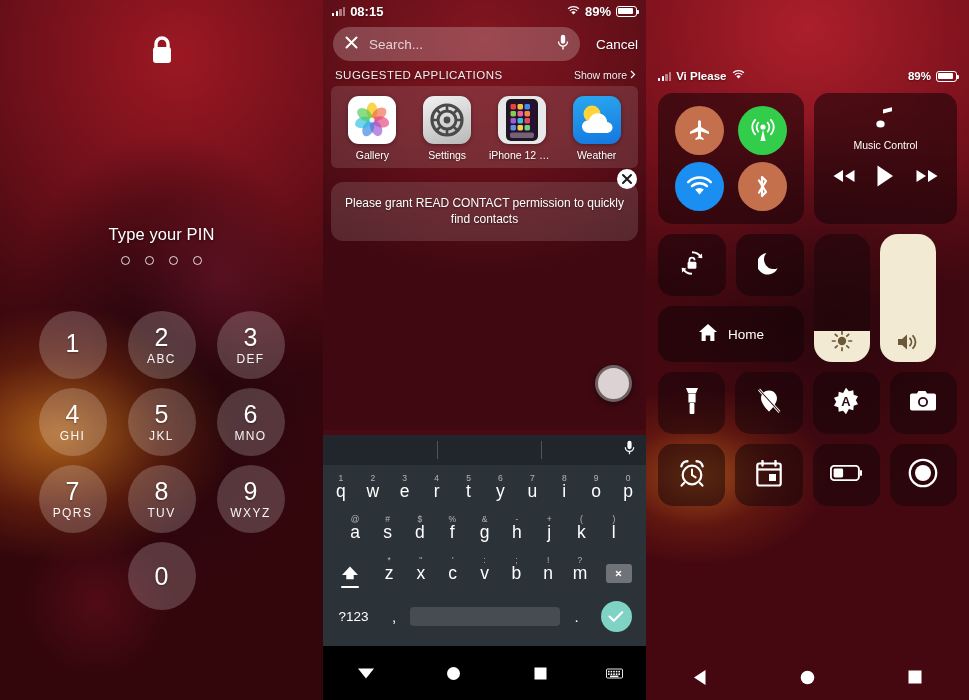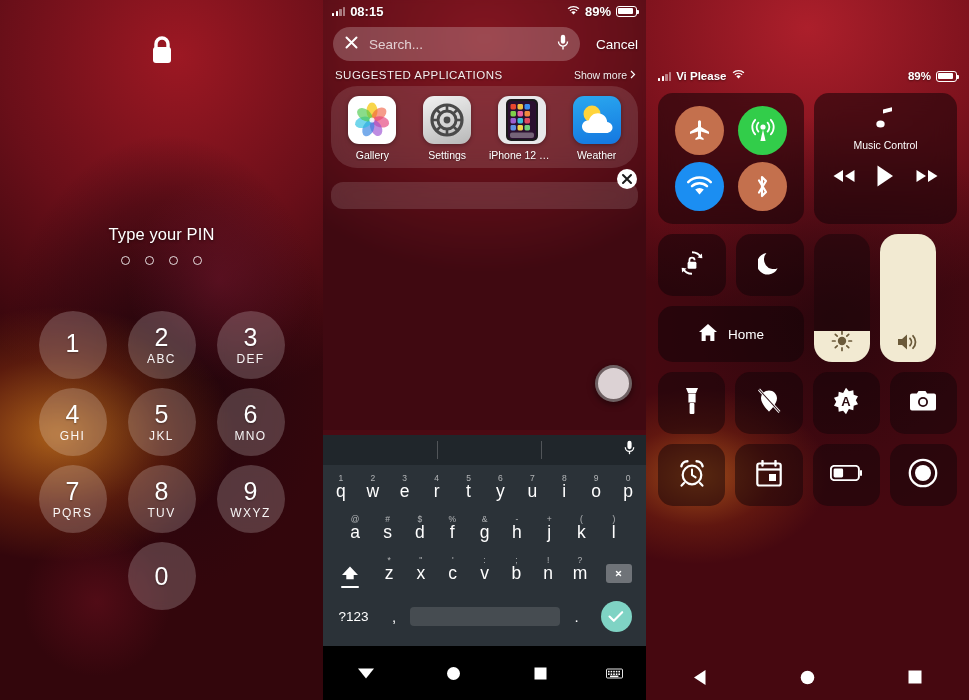--- a/index.html
+++ b/index.html
@@ -91,21 +91,21 @@
   .cancel { color:#fff; font-size:13.5px; text-shadow:0 1px 2px rgba(0,0,0,.4); }
 
   .sect-head {
     position:relative; display:flex; align-items:center;
     padding:2px 10px 5px 12px; color:rgba(255,255,255,0.92); font-size:11.5px; letter-spacing:0.45px;
     text-shadow:0 1px 2px rgba(0,0,0,.45);
   }
   .showmore { margin-left:auto; display:flex; align-items:center; gap:3px; font-size:10.5px; letter-spacing:0; }
 
   .appcard {
-    position:relative; margin:0 8px; border-radius:26px;
+    position:relative; margin:0 8px; border-radius:6px;
     background:rgba(255,255,255,0.12); backdrop-filter:blur(10px);
     display:flex; justify-content:space-around; padding:10px 4px 7px;
   }
   .app { width:68px; display:flex; flex-direction:column; align-items:center; gap:5px; }
   .app-ico { width:48px; height:48px; border-radius:11px; overflow:hidden; box-shadow:0 1px 4px rgba(0,0,0,0.35); }
   .app-lbl { color:#fff; font-size:10.5px; max-width:66px; white-space:nowrap; overflow:hidden; text-overflow:ellipsis; text-align:center; text-shadow:0 1px 2px rgba(0,0,0,.5); }
 
   .permwrap { position:relative; margin:14px 8px 0; }
   .perm-close {
     position:absolute; right:1px; top:-13px; width:20px; height:20px; border-radius:50%;
@@ -388,20 +388,21 @@
       </div>
     </div>
 
     <div class="permwrap">
       <div class="perm-close">
         <svg width="12" height="12" viewBox="0 0 12 12">
             <path d="M2 2l8 8M10 2l-8 8" stroke="#1a1a1a" stroke-width="2" stroke-linecap="round"></path>
           </svg>
       </div>
       <div class="permcard">
+        <div class="perm-text">Please grant READ CONTACT permission to quickly find contacts</div>
       </div>
     </div>
 
     <div class="fab"></div>
 
     <div class="kb">
       <div class="kb-sugg">
         <span class="divl" style="left:114px"></span>
         <span class="divl" style="left:218px"></span>
         <span class="mic">

